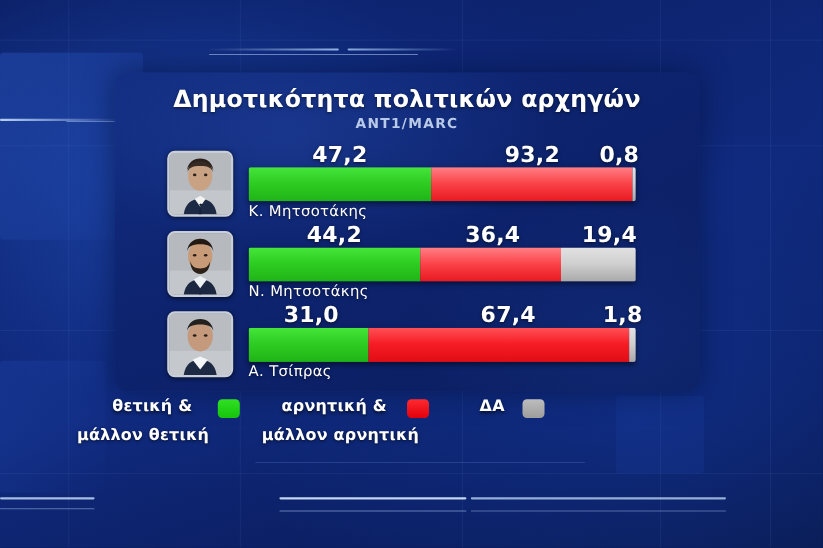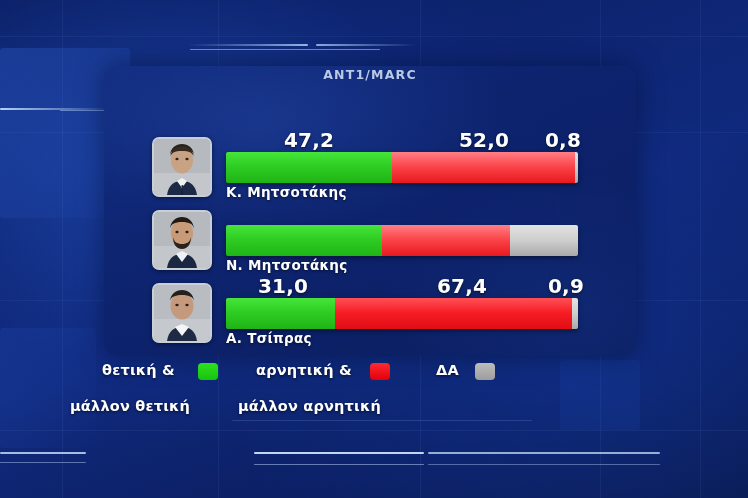--- a/index.html
+++ b/index.html
@@ -165,21 +165,21 @@
   .seg.gray {
     background: linear-gradient(180deg, #e2e2e2 0%, #cfcfcf 48%, #a9a9a9 100%);
   }
 
   .row-name {
     position: absolute;
     left: 0;
     top: 56px;
     color: #ffffff;
     font-size: 13.5px;
-    font-weight: bold;
+    font-weight: normal;
     letter-spacing: 0.3px;
     text-shadow: 0 1px 3px rgba(0,0,0,0.6);
     white-space: nowrap;
   }
 
   
   #legend {
     position: absolute;
     left: 70px;
     top: 362px;
@@ -207,21 +207,21 @@
     height: 17px;
     border-radius: 4px;
   }
   .sw-green { background: linear-gradient(180deg,#2fe022,#16c40c); }
   .sw-red   { background: linear-gradient(180deg,#ff2a31,#e2000a); }
   .sw-gray  { background: linear-gradient(180deg,#bdbdbd,#9d9d9d); }
 
   .legend-bottom {
     position: relative;
     height: 22px;
-    margin-top: 14px;
+    margin-top: 4px;
   }
   .legend-sub {
     position: absolute;
     top: 0;
     color: #ffffff;
     font-size: 14.5px;
     font-weight: bold;
     letter-spacing: 0.2px;
     text-shadow: 0 1px 3px rgba(0,0,0,0.65);
     white-space: nowrap;
@@ -257,20 +257,21 @@
   <div class="accent-line" style="left:0px;top:452px;width:86px;background:rgba(205,228,255,0.80);"></div>
   <div class="accent-line" style="left:0px;top:462px;width:86px;height:1px;background:rgba(190,218,255,0.45);"></div>
   <div class="accent-line" style="left:254px;top:452px;width:170px;background:rgba(215,234,255,0.90);"></div>
   <div class="accent-line" style="left:428px;top:452px;width:232px;background:rgba(205,228,255,0.72);"></div>
   <div class="accent-line" style="left:254px;top:464px;width:170px;height:1px;background:rgba(190,218,255,0.50);"></div>
   <div class="accent-line" style="left:428px;top:464px;width:232px;height:1px;background:rgba(190,218,255,0.40);"></div>
   <div class="accent-line" style="left:232px;top:420px;width:300px;height:1px;background:rgba(150,190,255,0.18);"></div>
 
   <div id="panel">
 
+    <div class="panel-title">Δημοτικότητα πολιτικών αρχηγών</div>
     <div class="panel-subtitle">ANT1/MARC</div>
 
     <div class="rows">
 
       <div class="row">
         <div class="photo">
           <svg viewBox="0 0 56 56" preserveAspectRatio="xMidYMid slice" aria-hidden="true">
             <rect width="56" height="56" fill="#b6b9bd"></rect>
             <rect y="34" width="56" height="22" fill="#c3c6ca"></rect>
             <ellipse cx="28" cy="21" rx="11" ry="13.5" fill="#c9a183"></ellipse>
@@ -280,21 +281,21 @@
             <path d="M23 42l5 7 5-7-5-3z" fill="#f2f2f0"></path>
             <path d="M27 47l1.6 2 1.4-2-1.5-1z" fill="#14203a"></path>
             <path d="M28 49l1.4 7-1.4 1-1.4-1z" fill="#14203a"></path>
             <ellipse cx="23" cy="20" rx="1.6" ry="1.2" fill="#2b2220"></ellipse>
             <ellipse cx="33" cy="20" rx="1.6" ry="1.2" fill="#2b2220"></ellipse>
           </svg>
         </div>
         <div class="bar-area">
           <div class="values">
             <span class="value" style="left:83px;">47,2</span>
-            <span class="value" style="left:258px;">52,0</span>
+            <span class="value" style="left:258px;">93,2</span>
             <span class="value" style="left:337px;">0,8</span>
           </div>
           <div class="bar">
             <div class="seg green" style="width:47.2%"></div>
             <div class="seg red" style="width:52.0%"></div>
             <div class="seg gray" style="width:0.8%"></div>
           </div>
           <div class="row-name">Κ.  Μητσοτάκης</div>
         </div>
       </div>
@@ -308,20 +309,25 @@
             <path d="M16 18c0-9 6-13 12-13s12 4 12 13c0-6-5-8-12-8s-12 2-12 8z" fill="#241a14"></path>
             <path d="M19 25c0 8 4 12 9 12s9-4 9-12c-1 5-4 7-9 7s-8-2-9-7z" fill="#2d211a"></path>
             <path d="M13 56c1.5-10 7-14 15-14s13.5 4 15 14z" fill="#1c2742"></path>
             <path d="M22 42l6 8 6-8-6-3z" fill="#eef1f4"></path>
             <path d="M28 50l1.2 6-1.2 0-1.2 0z" fill="#1a2743"></path>
             <ellipse cx="23" cy="20" rx="1.6" ry="1.2" fill="#241c18"></ellipse>
             <ellipse cx="33" cy="20" rx="1.6" ry="1.2" fill="#241c18"></ellipse>
           </svg>
         </div>
         <div class="bar-area">
+          <div class="values">
+            <span class="value" style="left:78px;">44,2</span>
+            <span class="value" style="left:222px;">36,4</span>
+            <span class="value" style="left:328px;">19,4</span>
+          </div>
           <div class="bar">
             <div class="seg green" style="width:44.2%"></div>
             <div class="seg red" style="width:36.4%"></div>
             <div class="seg gray" style="width:19.4%"></div>
           </div>
           <div class="row-name">Ν.  Μητσοτάκης</div>
         </div>
       </div>
 
       <div class="row">
@@ -334,21 +340,21 @@
             <path d="M13 56c1.5-10 7-14 15-14s13.5 4 15 14z" fill="#1e2a44"></path>
             <path d="M21 42l7 9 7-9-7-3z" fill="#f4f5f6"></path>
             <ellipse cx="23" cy="20" rx="1.7" ry="1.2" fill="#241d19"></ellipse>
             <ellipse cx="33" cy="20" rx="1.7" ry="1.2" fill="#241d19"></ellipse>
           </svg>
         </div>
         <div class="bar-area">
           <div class="values">
             <span class="value" style="left:57px;text-align:center;">31,0</span>
             <span class="value" style="left:236px;">67,4</span>
-            <span class="value" style="left:340px;">0,9</span>
+            <span class="value" style="left:340px;">1,8</span>
           </div>
           <div class="bar">
             <div class="seg green" style="width:31.0%"></div>
             <div class="seg red solid" style="width:67.4%"></div>
             <div class="seg gray" style="width:1.6%"></div>
           </div>
           <div class="row-name">Α.  Τσίπρας</div>
         </div>
       </div>
 

